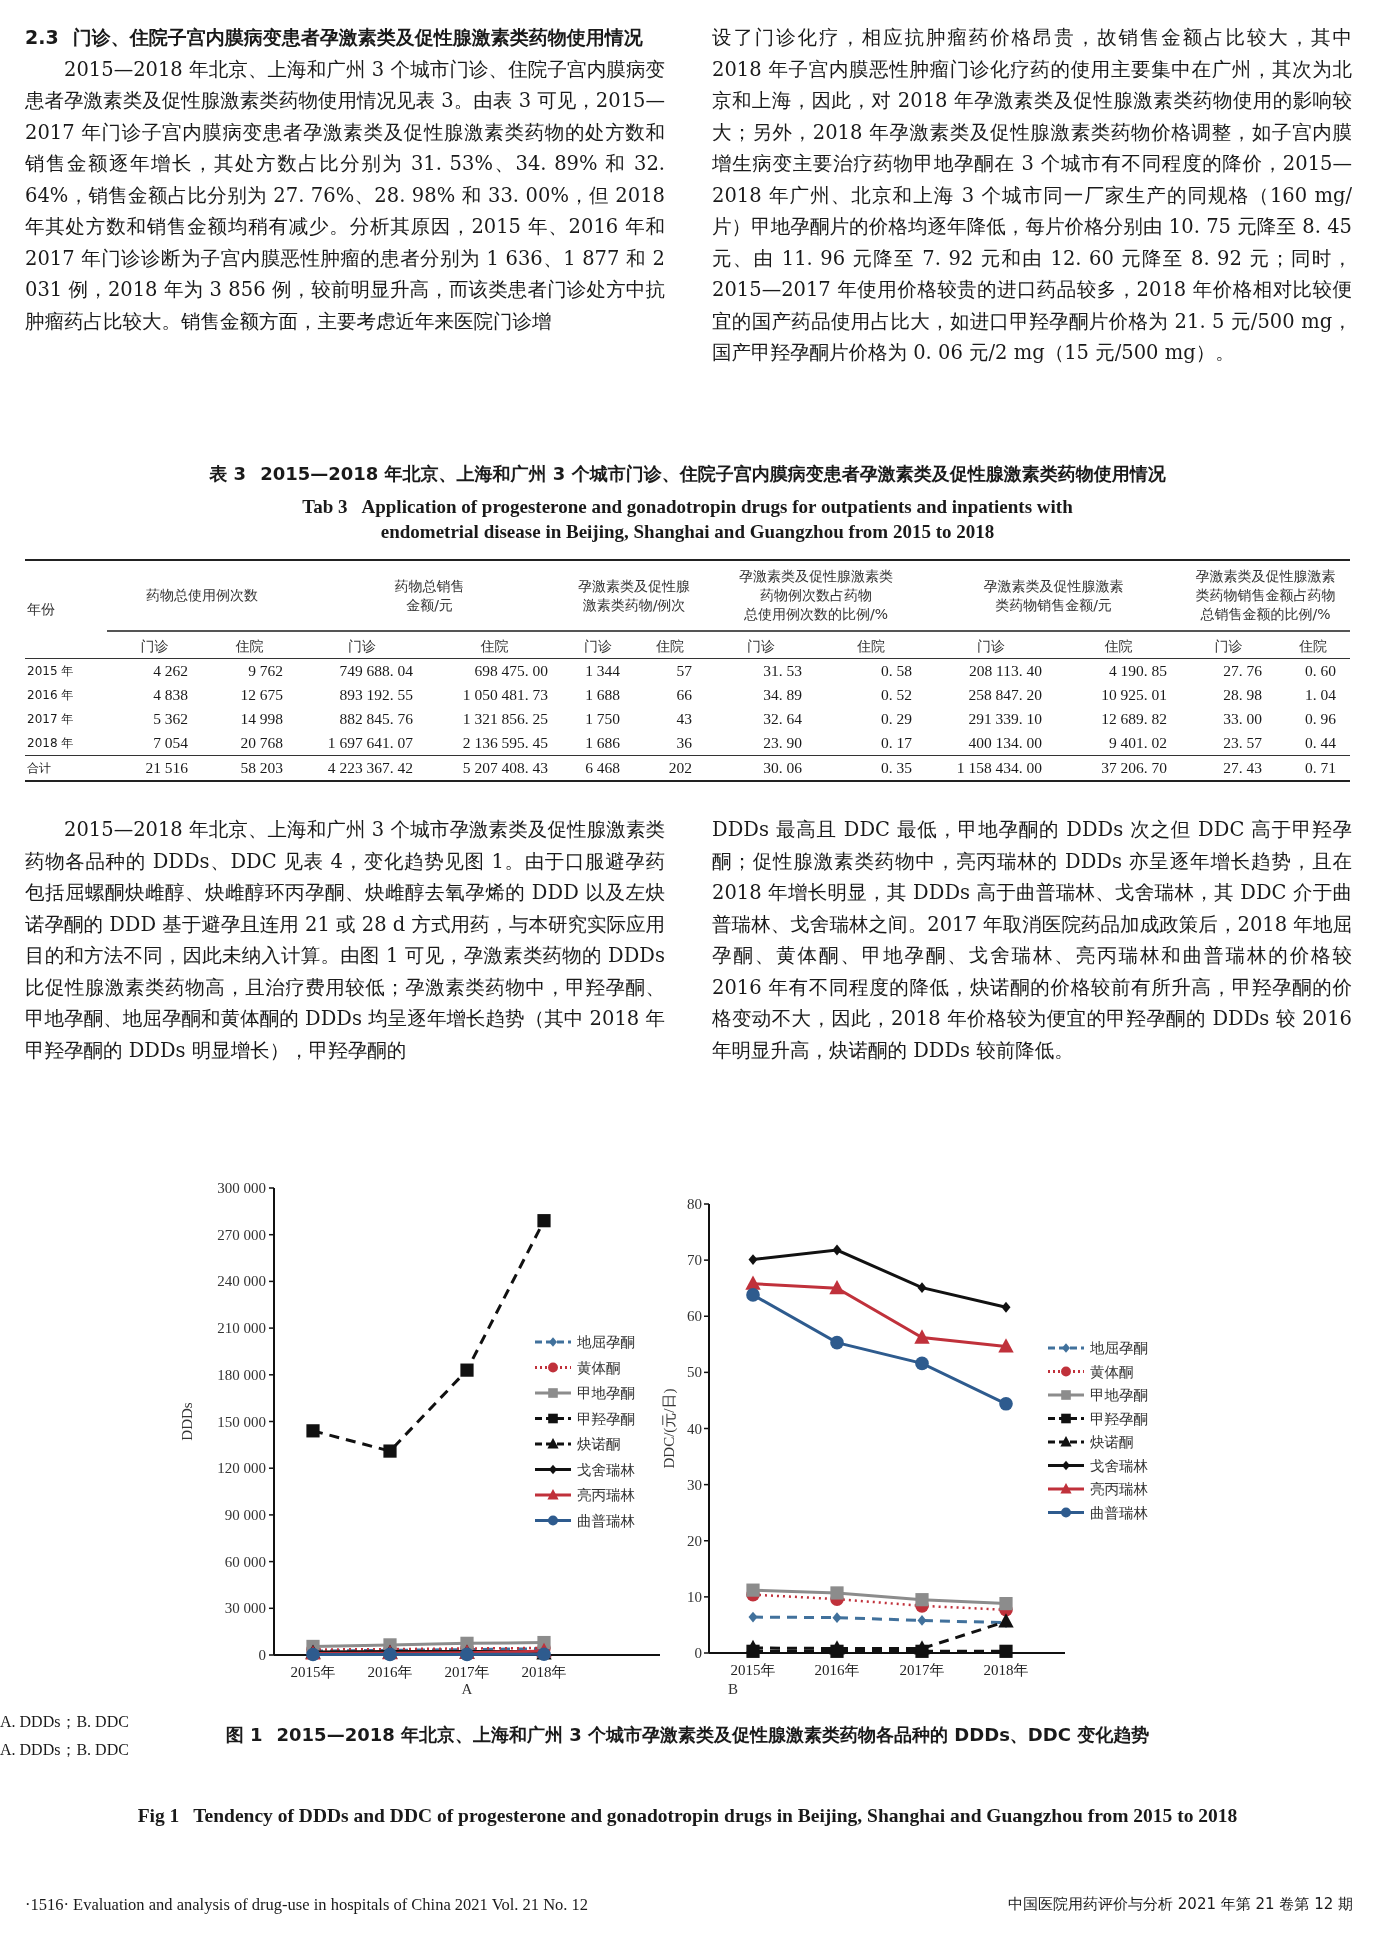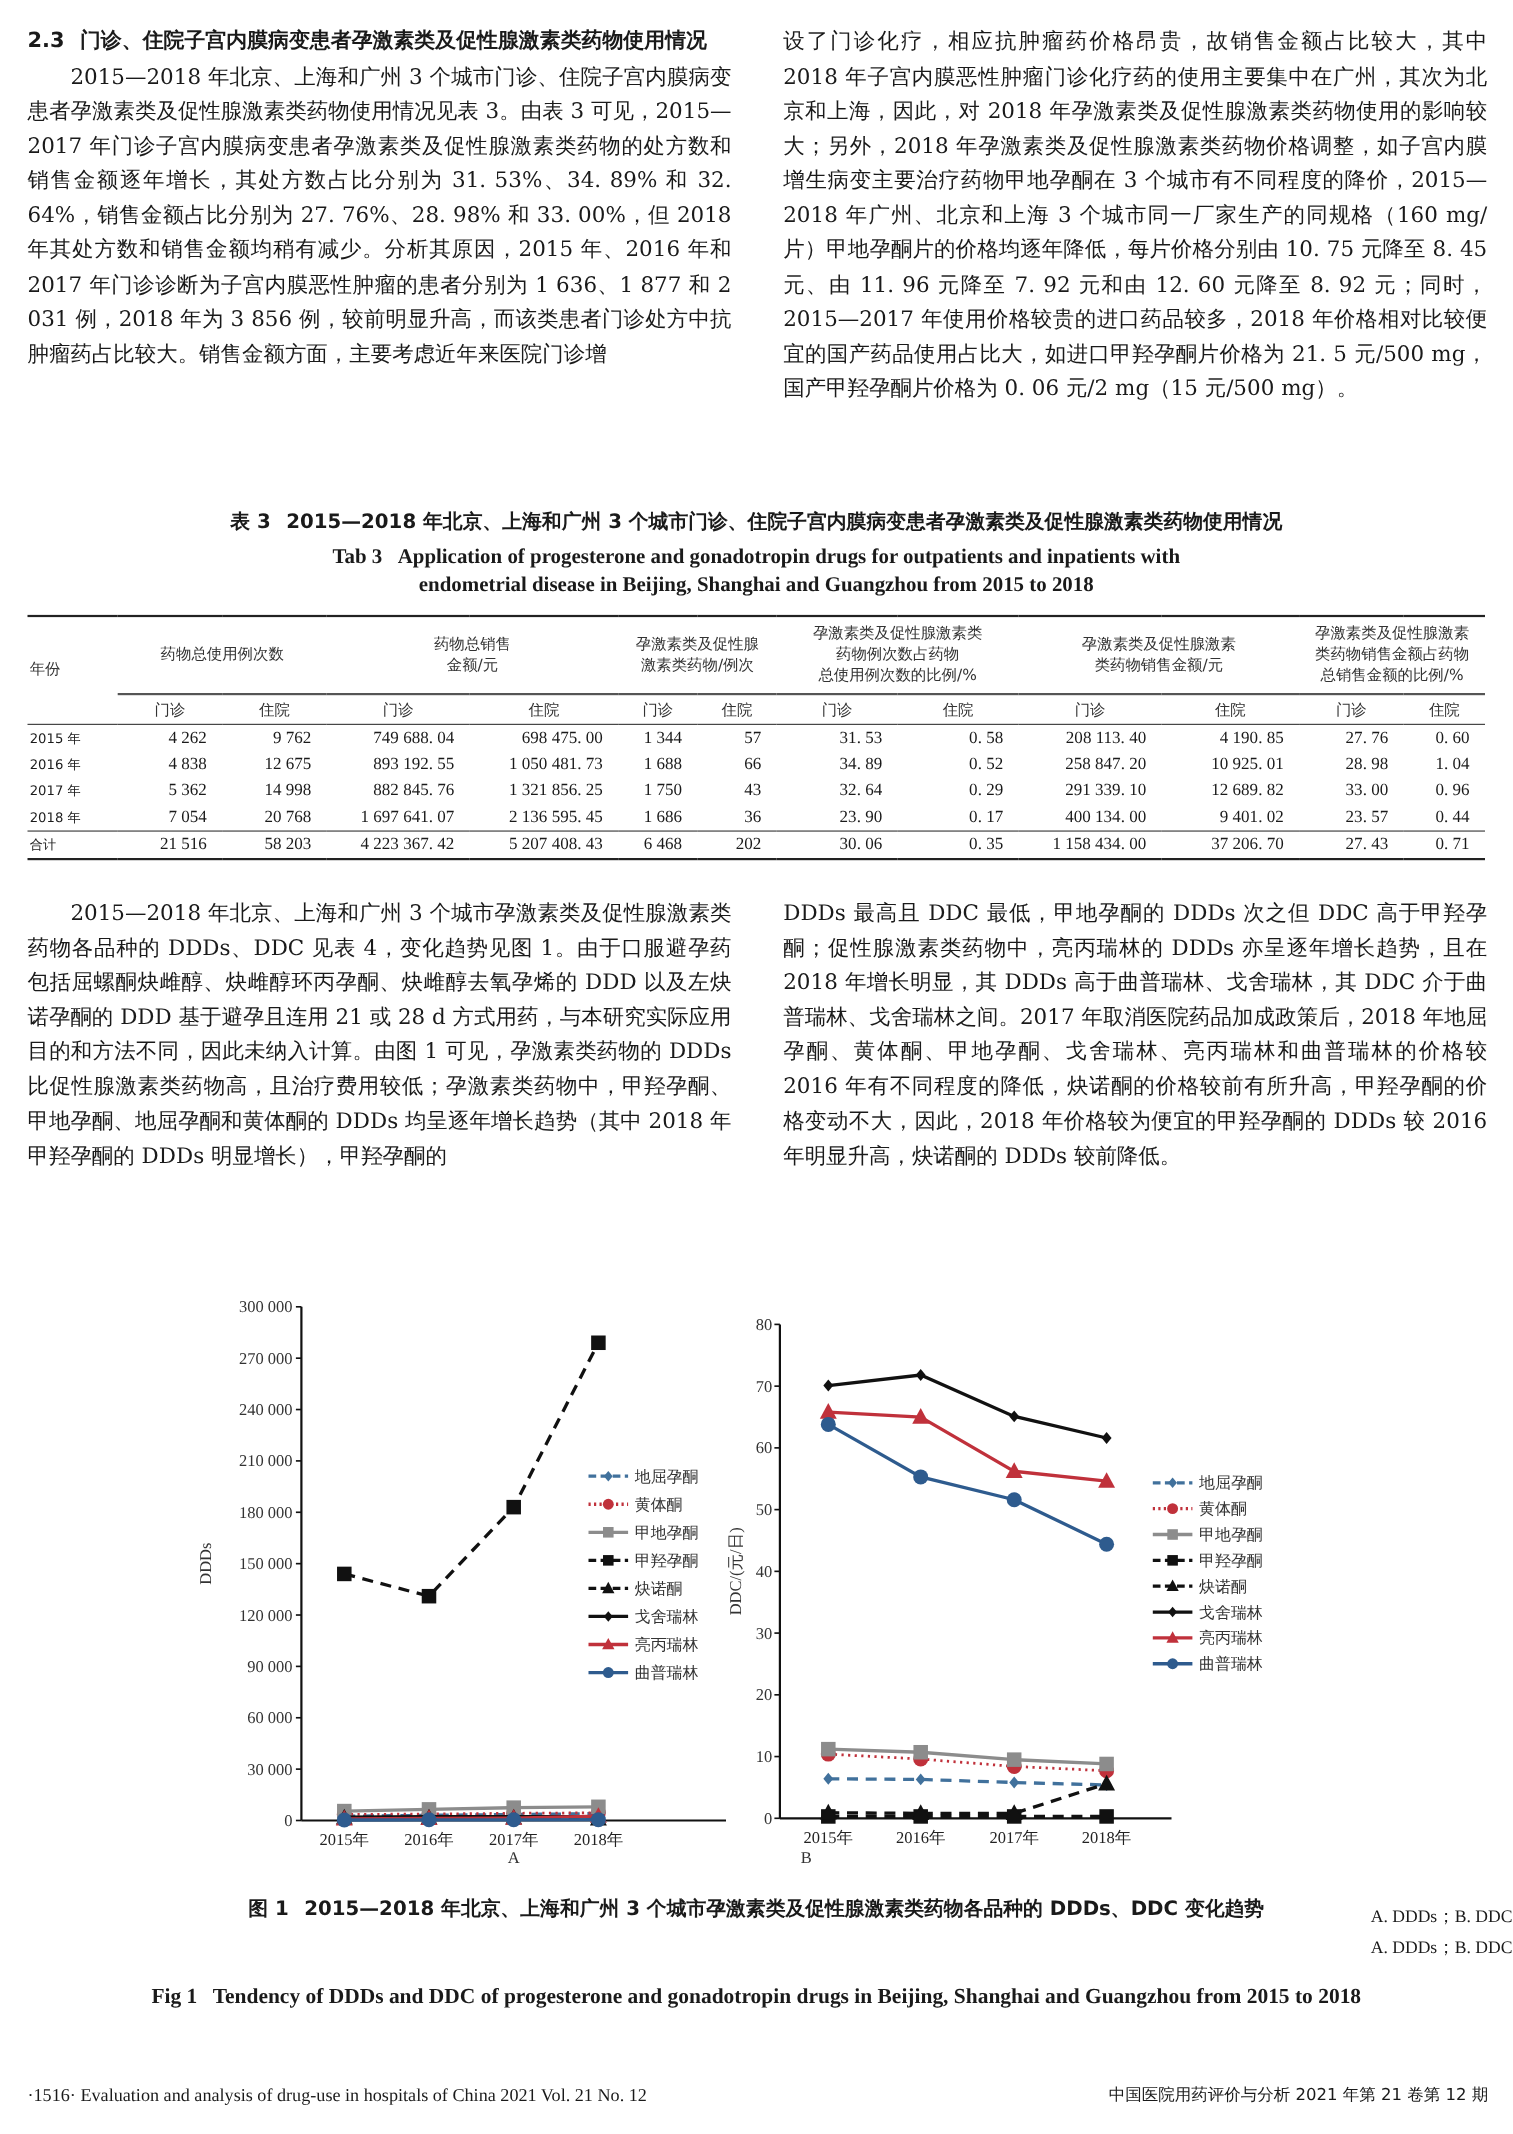--- a/index.html
+++ b/index.html
@@ -22,21 +22,21 @@
   table.data td { text-align:right; padding:0 14px 0 0; height:24px; line-height:24px; }
   table.data td.yr { text-align:left; font-family:"DejaVu Sans","Liberation Sans",sans-serif; font-size:12px; padding-left:2px; }
   table.data thead tr.top th { border-top:2.5px solid #222; padding:6px 2px; vertical-align:middle; }
   table.data thead tr.sub th { padding:2px 0 0 0; height:24px; }
   .grp { border-bottom:2px solid #555; }
   table.data tbody tr.first td { border-top:1.5px solid #333; }
   table.data tbody tr.total td { border-top:1.5px solid #333; border-bottom:2.5px solid #222; }
   .charts { position:absolute; top:1180px; left:0; width:1375px; height:520px; }
   svg text { font-family:"Liberation Serif",serif; }
   .legend-text { font-family:"DejaVu Sans","Liberation Sans",sans-serif; }
-  .fig-sub { position:absolute; left:0; width:1375px; text-align:right; font-family:"Liberation Serif",serif; font-size:16px;margin-top:20px; }
+  .fig-sub { position:absolute; left:0; width:1375px; text-align:left; font-family:"Liberation Serif",serif; font-size:16px; }
   .fig-cap-cn { position:absolute; top:1723px; left:0; width:1375px; text-align:center; font-family:"DejaVu Sans","Liberation Sans",sans-serif; font-weight:bold; font-size:18px; }
   .fig-cap-en { position:absolute; top:1805px; left:0; width:1375px; text-align:center; font-family:"Liberation Serif",serif; font-weight:bold; font-size:19.5px; }
   .footer { position:absolute; top:1895px; font-size:16.5px; font-family:"Liberation Serif",serif; }
   .footer-left { left:25px; }
   .footer-right { right:22px; font-family:"DejaVu Sans","Liberation Sans",sans-serif; font-size:15px; }
 </style>
 </head>
 <body>
 
 <div class="col col-left" style="top:22px;">

